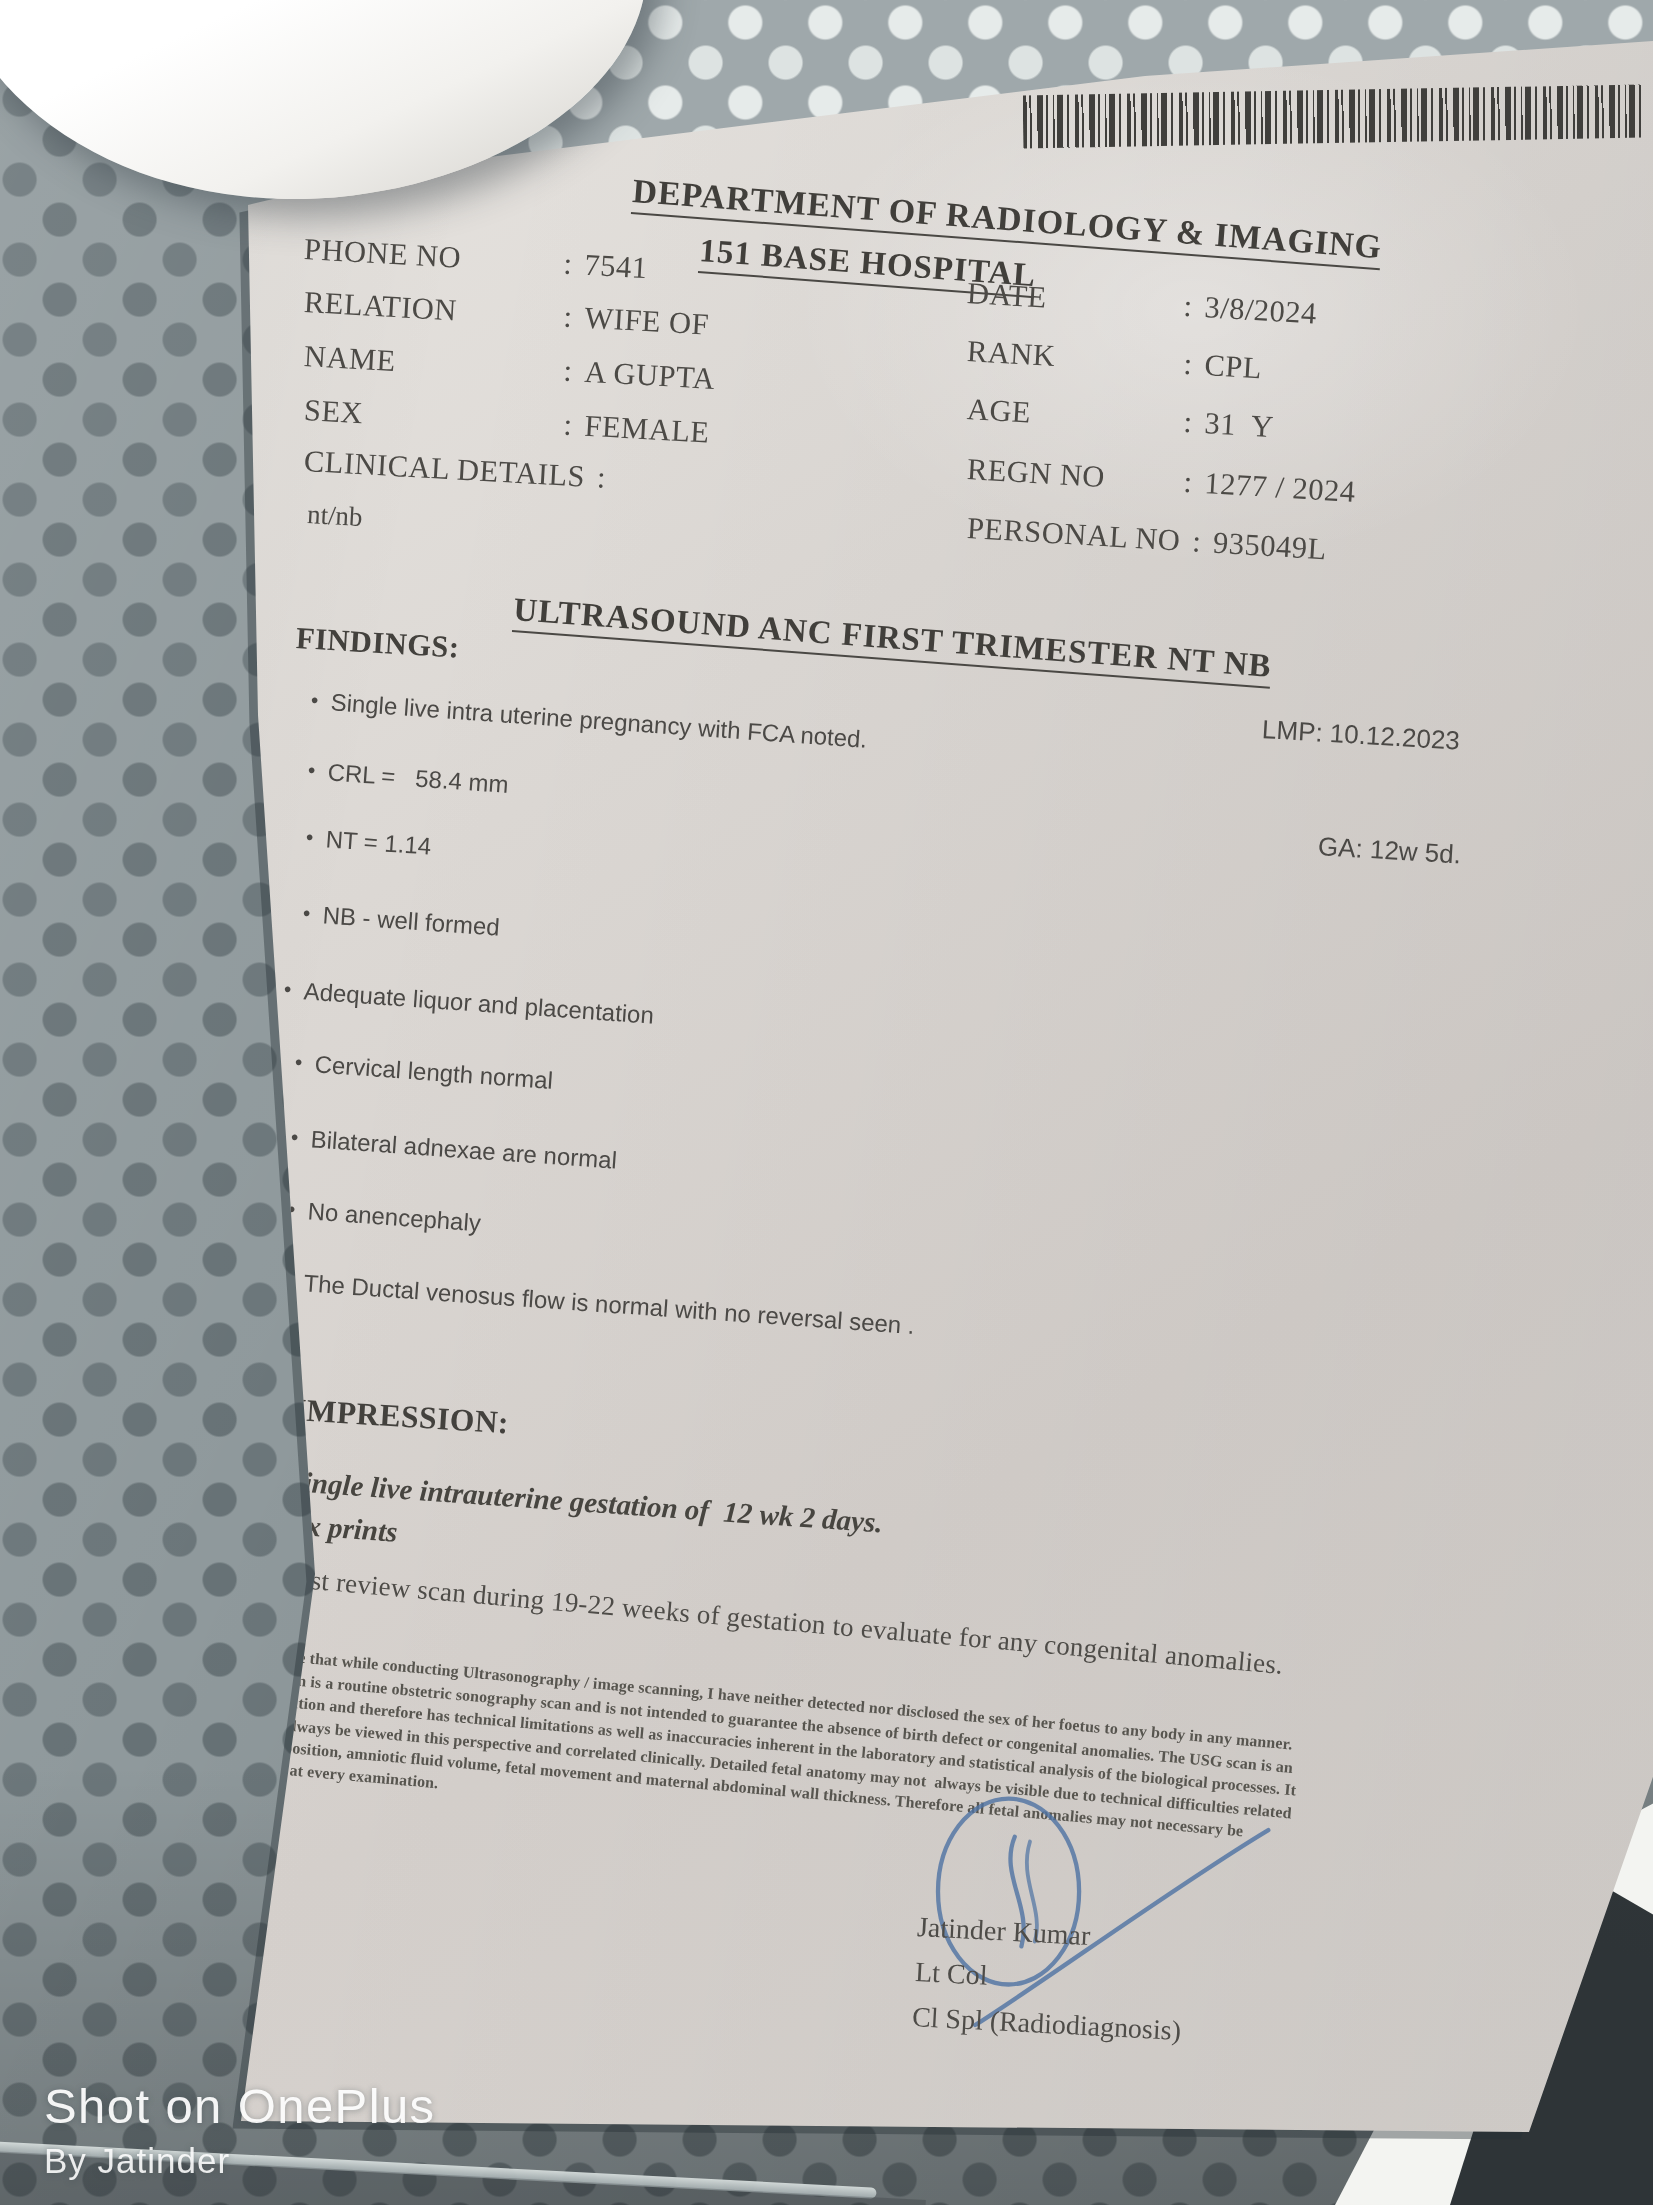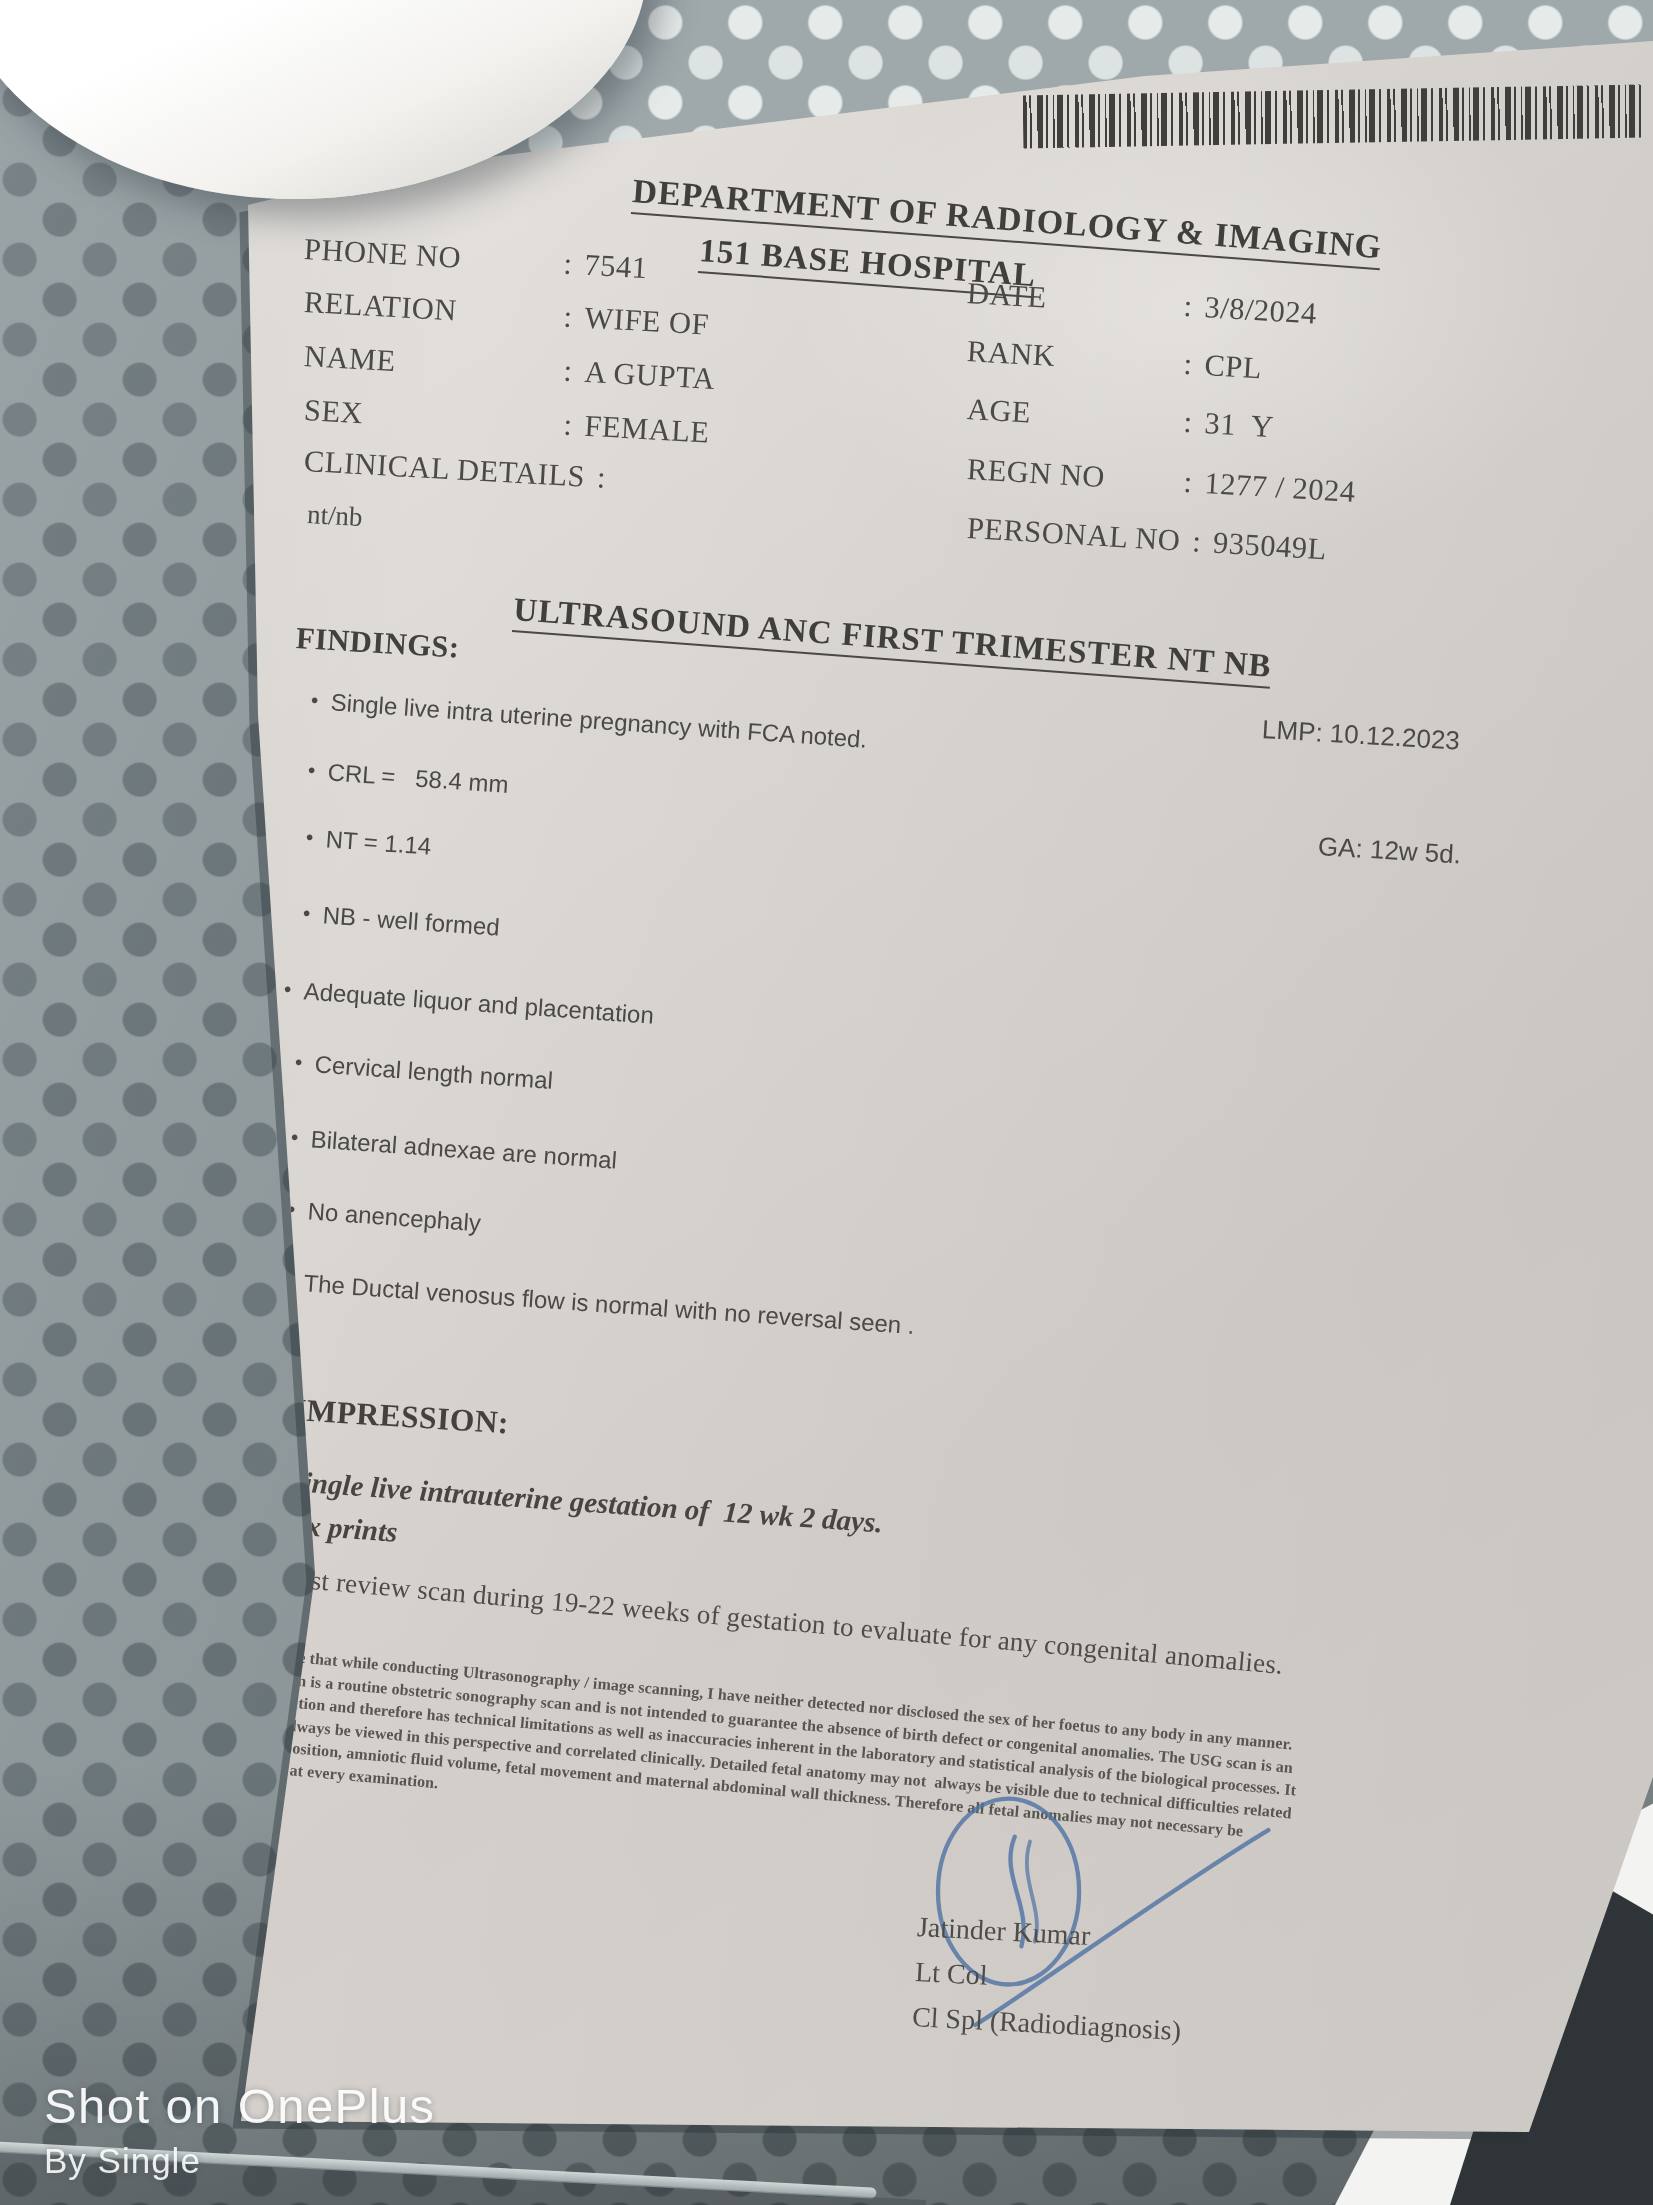--- a/index.html
+++ b/index.html
@@ -194,17 +194,17 @@
     </svg>
     <div class="abs serif sigline" style="left:918px;top:1911px;transform:rotate(3deg);">Jatinder Kumar</div>
     <div class="abs serif sigline" style="left:916px;top:1956px;transform:rotate(3deg);">Lt Col</div>
     <div class="abs serif sigline" style="left:913px;top:2001px;transform:rotate(3deg);">Cl Spl (Radiodiagnosis)</div>
   </div>
 
   <div class="curl"></div>
 
   <div class="watermark">
     <div class="wm1">Shot on OnePlus</div>
-    <div class="wm2">By Single</div>
+    <div class="wm2">By Jatinder</div>
   </div>
 
 </div>
 
 
 </body></html>

